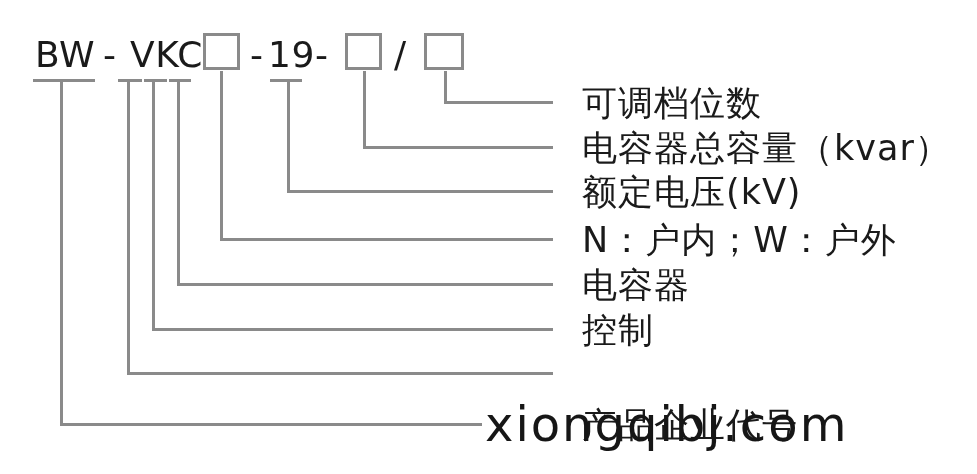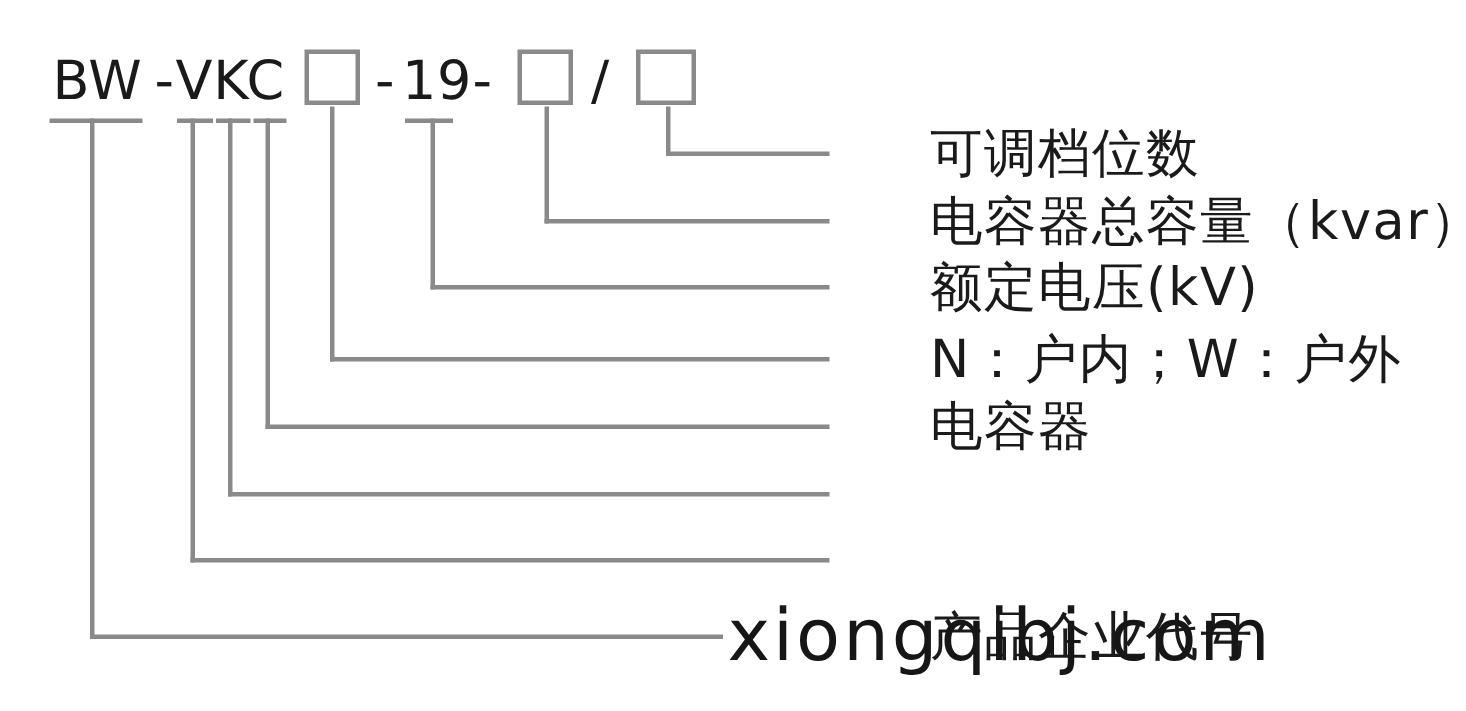--- a/index.html
+++ b/index.html
@@ -13,37 +13,37 @@
     color:var(--text,#1a1a1a);white-space:pre;letter-spacing:0.5px;
   }
   .code-box{
     position:absolute;top:33px;width:37px;height:37px;box-sizing:border-box;
     border:3px solid var(--line,#8a8a8a);background:#fff;
   }
   
   .ln{position:absolute;background:var(--line,#8a8a8a);}
   
   .label{
-    position:absolute;left:620px;font-size:35px;line-height:36px;
+    position:absolute;left:582px;font-size:35px;line-height:36px;
     color:var(--text,#1a1a1a);white-space:pre;letter-spacing:1px;
   }
   
   .watermark{
     position:absolute;left:485px;top:400px;font-size:48px;line-height:48px;
     color:#161616;letter-spacing:2px;white-space:pre;
   }
 </style>
 </head>
 <body>
 
 <div class="canvas">
 
   <span class="code-text" style="left:35px">BW</span>
   <span class="code-text" style="left:103px">-</span>
-  <span class="code-text" style="left:117px">VKC</span>
+  <span class="code-text" style="left:130px">VKC</span>
   <span class="code-box" style="left:203px"></span>
   <span class="code-text" style="left:250px">-</span>
   <span class="code-text" style="left:268px">19</span>
   <span class="code-text" style="left:315px">-</span>
   <span class="code-box" style="left:345px"></span>
   <span class="code-text" style="left:394px">/</span>
   <span class="code-box" style="left:424px;width:40px"></span>
 
   <div class="ln" style="left:33px;top:79px;width:62px;height:3px"></div>
   <div class="ln" style="left:118px;top:79px;width:24px;height:3px"></div>
@@ -67,17 +67,18 @@
   <div class="ln" style="left:177px;top:283px;width:376px;height:3px"></div>
   <div class="ln" style="left:152px;top:328px;width:401px;height:3px"></div>
   <div class="ln" style="left:127px;top:372px;width:426px;height:3px"></div>
   <div class="ln" style="left:60px;top:423px;width:422px;height:3px"></div>
 
   <div class="label" style="top:85px">可调档位数</div>
   <div class="label" style="top:130px">电容器总容量（kvar）</div>
   <div class="label" style="top:174px">额定电压(kV)</div>
   <div class="label" style="top:222px">N：户内；W：户外</div>
   <div class="label" style="top:267px">电容器</div>
+  <div class="label" style="top:312px">控制</div>
   <div class="label" style="top:407px">产品企业代号</div>
 
   <div class="watermark">xiongqibj.com</div>
 
 </div>
 
 </body></html>

